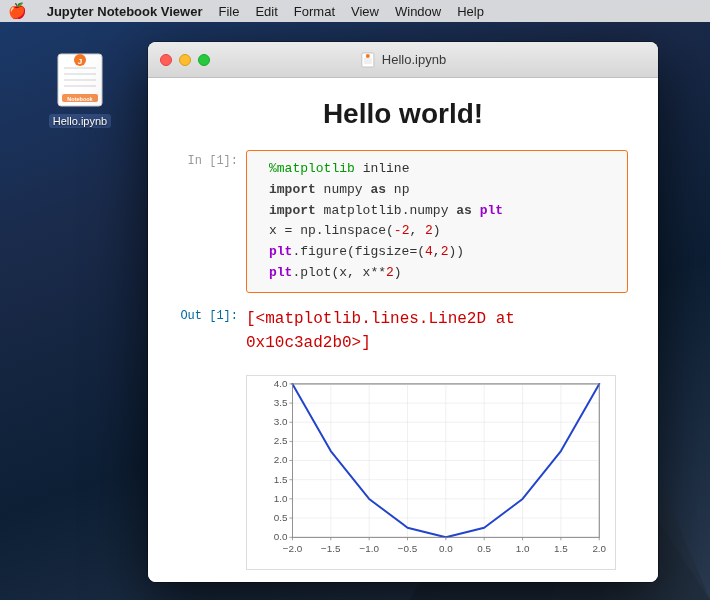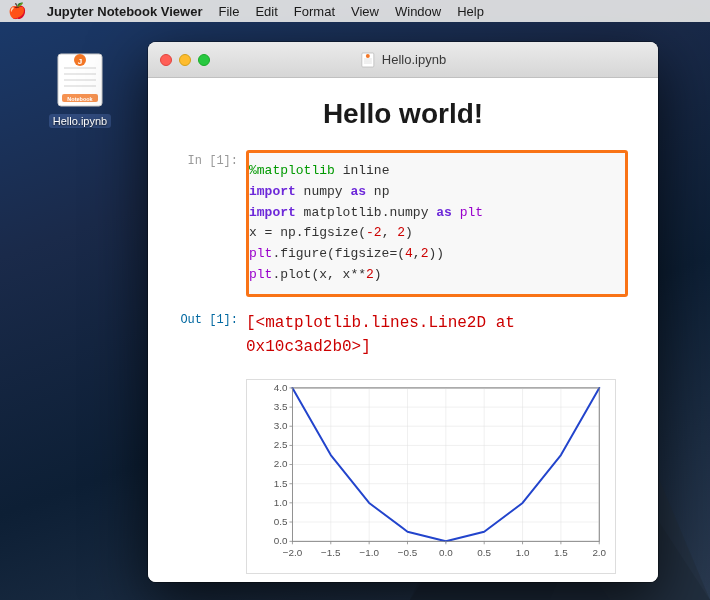--- a/index.html
+++ b/index.html
@@ -186,30 +186,30 @@
       min-width: 60px;
       text-align: right;
     }
 
     .cell-content {
       flex: 1;
     }
 
     .code-block {
       background: #f8f8f8;
-      border: 3px solid #f97316;
+      border: 1px solid #f97316;
       border-radius: 3px;
-      padding: 8px 0;
+      padding: 8px 22px;
       font-family: 'Courier New', monospace;
       font-size: 13px;
       line-height: 1.6;
     }
 
-    .kw-blue { color: #6d28d9; font-weight: bold; }
-    .kw-purple { color: #9900cc; }
+    .kw-blue { color: #404040; font-weight: bold; }
+    .kw-purple { color: #9900cc; font-weight: bold; }
     .kw-magic { color: #009900; }
     .kw-red { color: #cc0000; }
     .kw-plain { color: #333; }
 
     
     .output-label {
       font-family: 'Courier New', monospace;
       font-size: 12px;
       color: #0369a1;
       white-space: nowrap;
@@ -312,21 +312,21 @@
             <div>
               <span class="kw-magic">%matplotlib</span><span class="kw-plain"> inline</span>
             </div>
             <div>
               <span class="kw-blue">import</span><span class="kw-plain"> numpy </span><span class="kw-blue">as</span><span class="kw-plain"> </span><span class="kw-plain">np</span>
             </div>
             <div>
               <span class="kw-blue">import</span><span class="kw-plain"> matplotlib.numpy </span><span class="kw-blue">as</span><span class="kw-plain"> </span><span class="kw-purple">plt</span>
             </div>
             <div>
-              <span class="kw-plain">x = np.figsize(</span><span class="kw-red">-2</span><span class="kw-plain">, </span><span class="kw-red">2</span><span class="kw-plain">)</span>
+              <span class="kw-plain">x = np.linspace(</span><span class="kw-red">-2</span><span class="kw-plain">, </span><span class="kw-red">2</span><span class="kw-plain">)</span>
             </div>
             <div>
               <span class="kw-purple">plt</span><span class="kw-plain">.figure(figsize=(</span><span class="kw-red">4</span><span class="kw-plain">,</span><span class="kw-red">2</span><span class="kw-plain">))</span>
             </div>
             <div>
               <span class="kw-purple">plt</span><span class="kw-plain">.plot(x, x**</span><span class="kw-red">2</span><span class="kw-plain">)</span>
             </div>
           </div>
         </div>
       </div>

